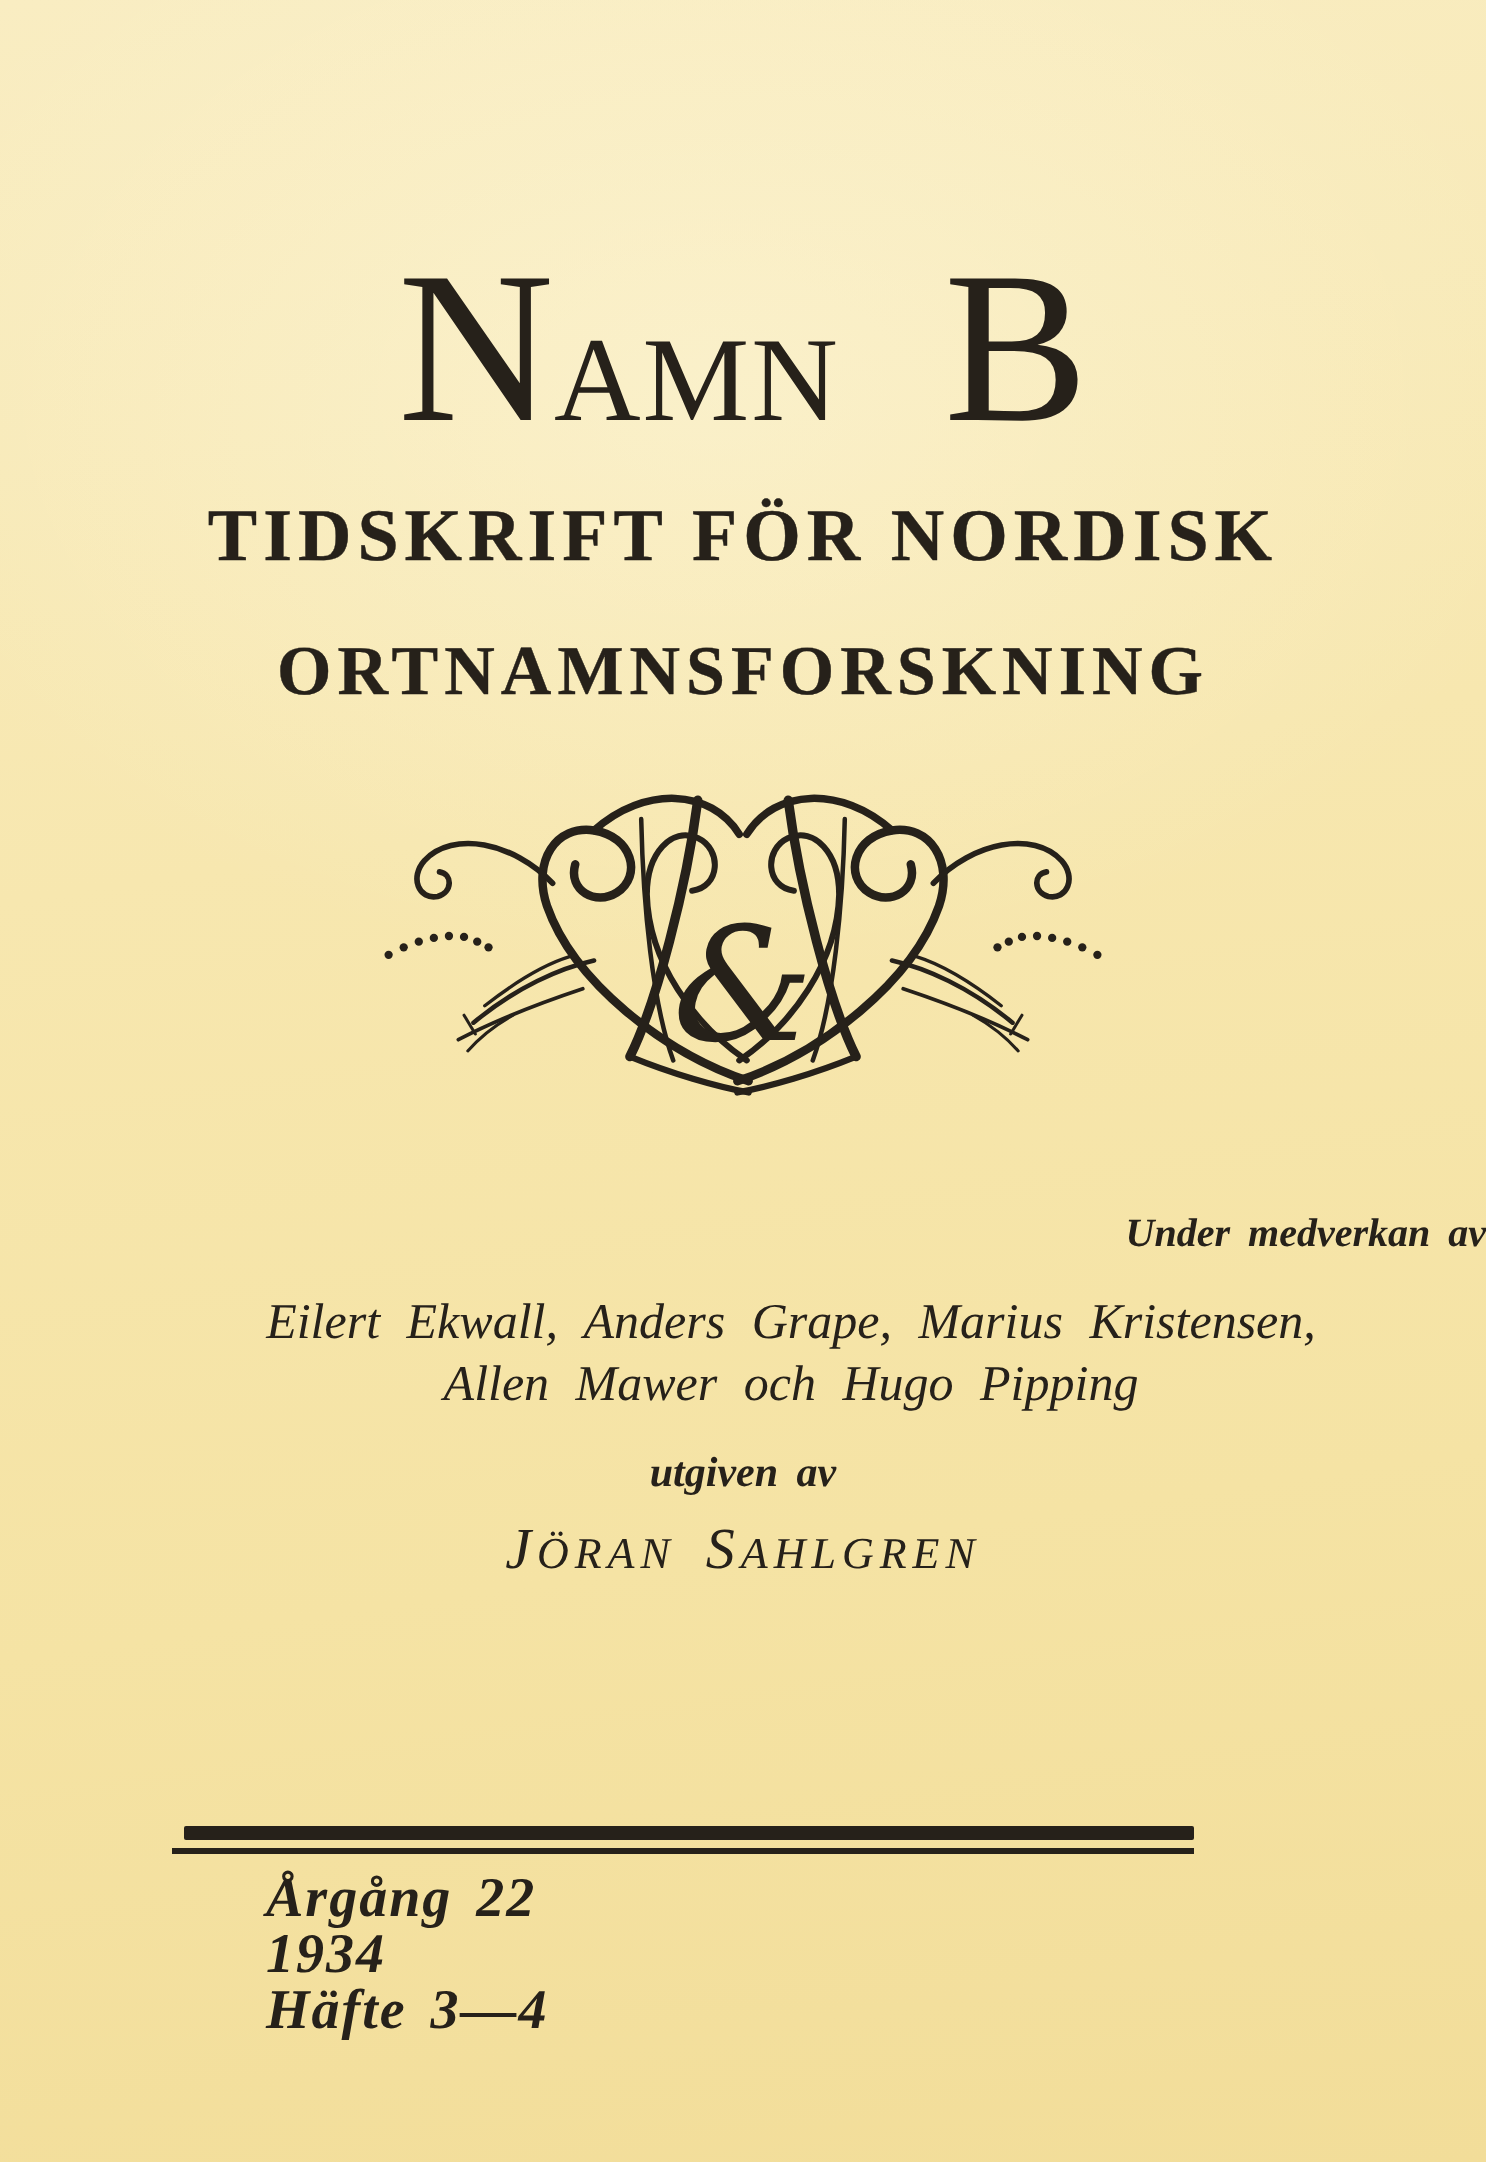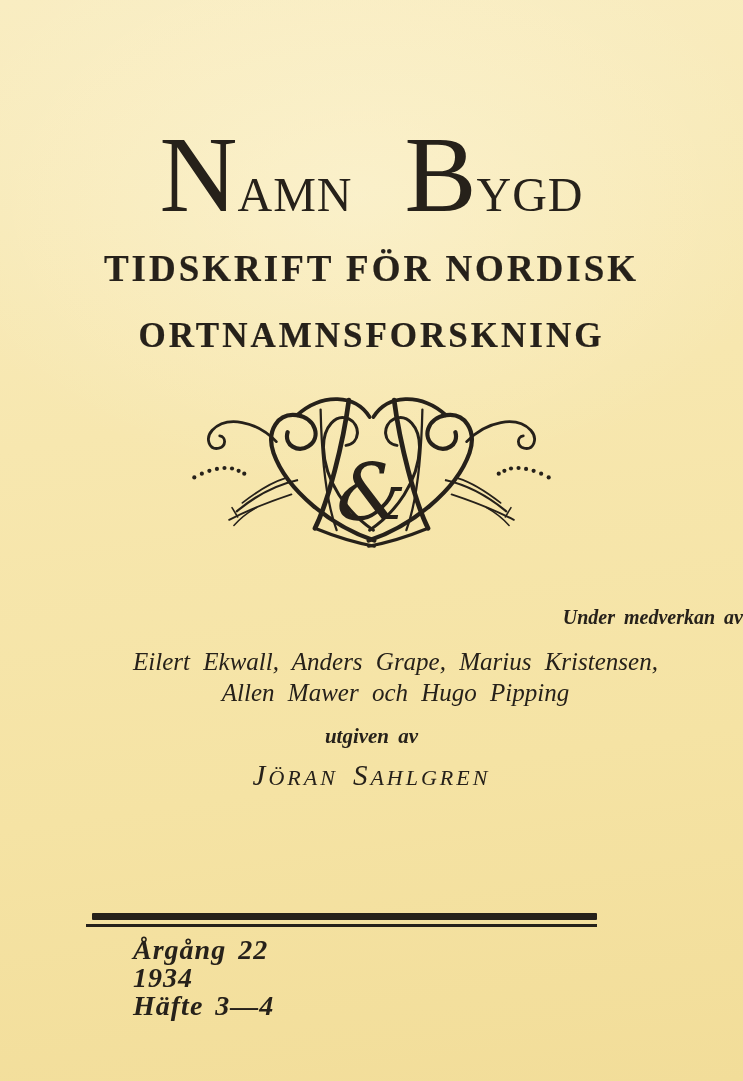--- a/index.html
+++ b/index.html
@@ -19,21 +19,21 @@
     background:radial-gradient(ellipse 620px 420px at 48% 18%,rgba(255,252,235,.35),rgba(255,252,235,0) 70%);
     pointer-events:none;
   }
 
   .title-row{
     position:absolute;top:121px;left:0;right:0;
     display:flex;justify-content:center;align-items:baseline;
     white-space:pre;
   }
   .t-big{font-size:108px;line-height:1;letter-spacing:0;}
-  .t-small{font-size:48px;line-height:1;letter-spacing:1px;}
+  .t-small{font-size:60px;line-height:1;letter-spacing:1px;}
   .word-gap{display:inline-block;width:26px;}
 
   .subtitle{
     position:absolute;left:0;right:0;text-align:center;
     font-size:37px;letter-spacing:3px;line-height:1;
     font-weight:bold;
     -webkit-text-stroke:.2px #26211a;
   }
   .subtitle.line1{top:250px;}
   .subtitle.line2{top:318px;font-size:35px;}
@@ -79,21 +79,21 @@
     font-style:italic;font-weight:bold;font-size:28px;line-height:1;
     letter-spacing:1px;word-spacing:4px;flex-direction:column;
   }
 </style>
 </head>
 <body>
 
 <div class="page">
 
   <div class="title-row">
-    <span class="t-big">N</span><span class="t-small">AMN</span><span class="word-gap"></span><span class="word-gap"></span><span class="t-big">B</span><span class="t-small">YGD</span>
+    <span class="t-big">N</span><span class="t-small">AMN</span><span class="word-gap"></span><span class="word-gap"></span><span class="t-big">B</span>
   </div>
 
   <div class="subtitle line2">ORTNAMNSFORSKNING</div>
   <div class="subtitle line1">TIDSKRIFT FÖR NORDISK</div>
 
   <svg class="ornament" viewBox="0 0 400 172" xmlns="http://www.w3.org/2000/svg">
     <g stroke="#26211a" fill="none" stroke-linecap="round">
       <g id="halfL">
 
         <path d="M203,163 C158,148 110,110 96,70 C88,46 101,27 121,30 C141,33 147,54 133,63 C122,70 107,62 111,48" stroke-width="4.5"></path>

